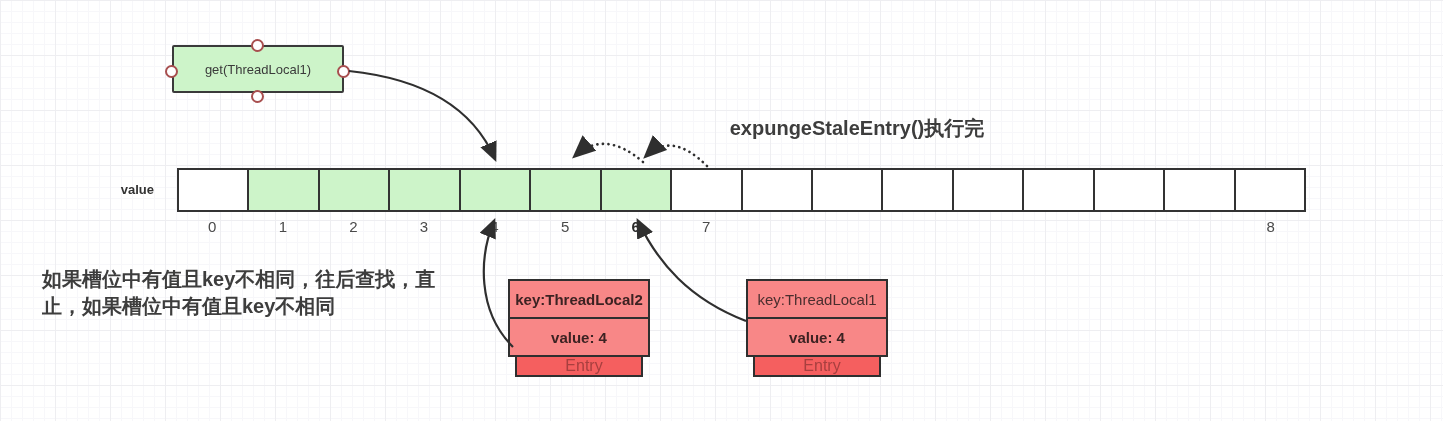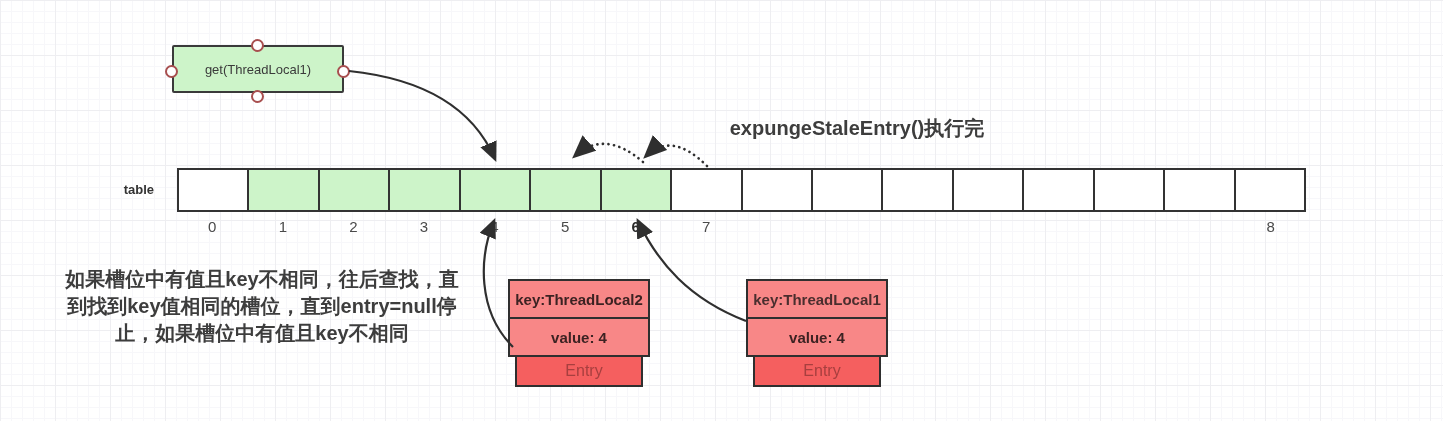--- a/index.html
+++ b/index.html
@@ -36,21 +36,21 @@
   }
 
   
   .title-block{
     position:absolute;left:657px;top:76px;width:400px;
     text-align:center;font-weight:bold;font-size:20px;line-height:26px;
     color:#3d3d3d;z-index:2;margin-top:39px;
   }
   .note-block{
     position:absolute;left:42px;top:266px;width:440px;
-    text-align:center;font-weight:bold;font-size:20px;line-height:27px;
+    text-align:left;font-weight:bold;font-size:20px;line-height:27px;
     color:#3d3d3d;z-index:2;
   }
 
   
   .table-label{
     position:absolute;left:96px;top:182px;width:58px;text-align:right;
     font-weight:bold;font-size:13px;color:#333;z-index:2;
   }
   .slot-row{
     position:absolute;left:177px;top:168px;width:1129px;height:44px;
@@ -73,23 +73,23 @@
   }
   .entry-kv{
     border:2px solid #2f2f2f;background:var(--entry-light,#f88787);
     box-sizing:border-box;
   }
   .entry-row{
     height:36px;display:flex;align-items:center;justify-content:center;
     font-size:15px;font-weight:bold;color:#3c2222;
   }
   .entry-row.key-row{border-bottom:2px solid #2f2f2f;}
-  .entry-row.key-normal{font-weight:bold;color:#4a2e2e;text-align:right;}
+  .entry-row.key-normal{font-weight:normal;color:#4a2e2e;text-align:right;}
   .entry-tag{
-    margin:0 auto;width:128px;height:30px;
+    margin:0 auto;width:128px;height:20px;
     border:2px solid #2f2f2f;border-top:none;
     background:var(--entry-dark,#f55f5f);
     display:flex;align-items:center;justify-content:center;
     font-size:16px;color:#a83f3f;box-sizing:border-box;padding-left:10px;
   }
 
   
   #arrows{position:absolute;left:0;top:0;z-index:5;pointer-events:none;}
   .connector{fill:none;stroke:#2f2f2f;stroke-width:2.2px;}
   .connector.dotted{
@@ -106,21 +106,21 @@
   </div>
   <div class="handle" style="left:251px;top:39px;"></div>
   <div class="handle" style="left:165px;top:65px;"></div>
   <div class="handle" style="left:337px;top:65px;"></div>
   <div class="handle" style="left:251px;top:90px;"></div>
 
   <div class="title-block">
     <div>expungeStaleEntry()执行完</div>
   </div>
 
-  <div class="table-label">table</div>
+  <div class="table-label">value</div>
   <div class="slot-row">
     <div class="slot"></div>
     <div class="slot green"></div>
     <div class="slot green"></div>
     <div class="slot green"></div>
     <div class="slot green"></div>
     <div class="slot green"></div>
     <div class="slot green"></div>
     <div class="slot"></div>
     <div class="slot"></div>
@@ -146,21 +146,20 @@
     <div class="idx"></div>
     <div class="idx"></div>
     <div class="idx"></div>
     <div class="idx"></div>
     <div class="idx"></div>
     <div class="idx">8</div>
   </div>
 
   <div class="note-block">
     <div>如果槽位中有值且key不相同，往后查找，直</div>
-    <div>到找到key值相同的槽位，直到entry=null停</div>
     <div>止，如果槽位中有值且key不相同</div>
   </div>
 
   <div class="entry-box" style="left:508px;top:279px;">
     <div class="entry-kv">
       <div class="entry-row key-row">key:ThreadLocal2</div>
       <div class="entry-row">value: 4</div>
     </div>
     <div class="entry-tag">Entry</div>
   </div>

